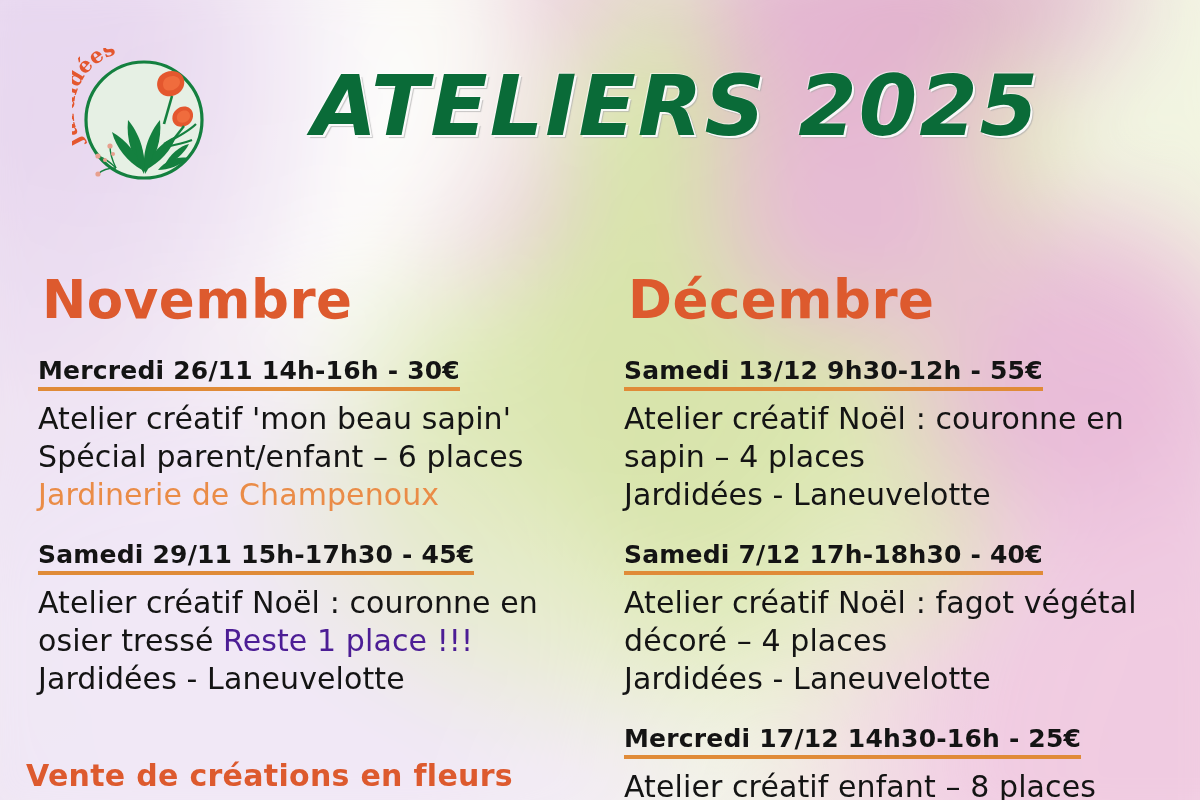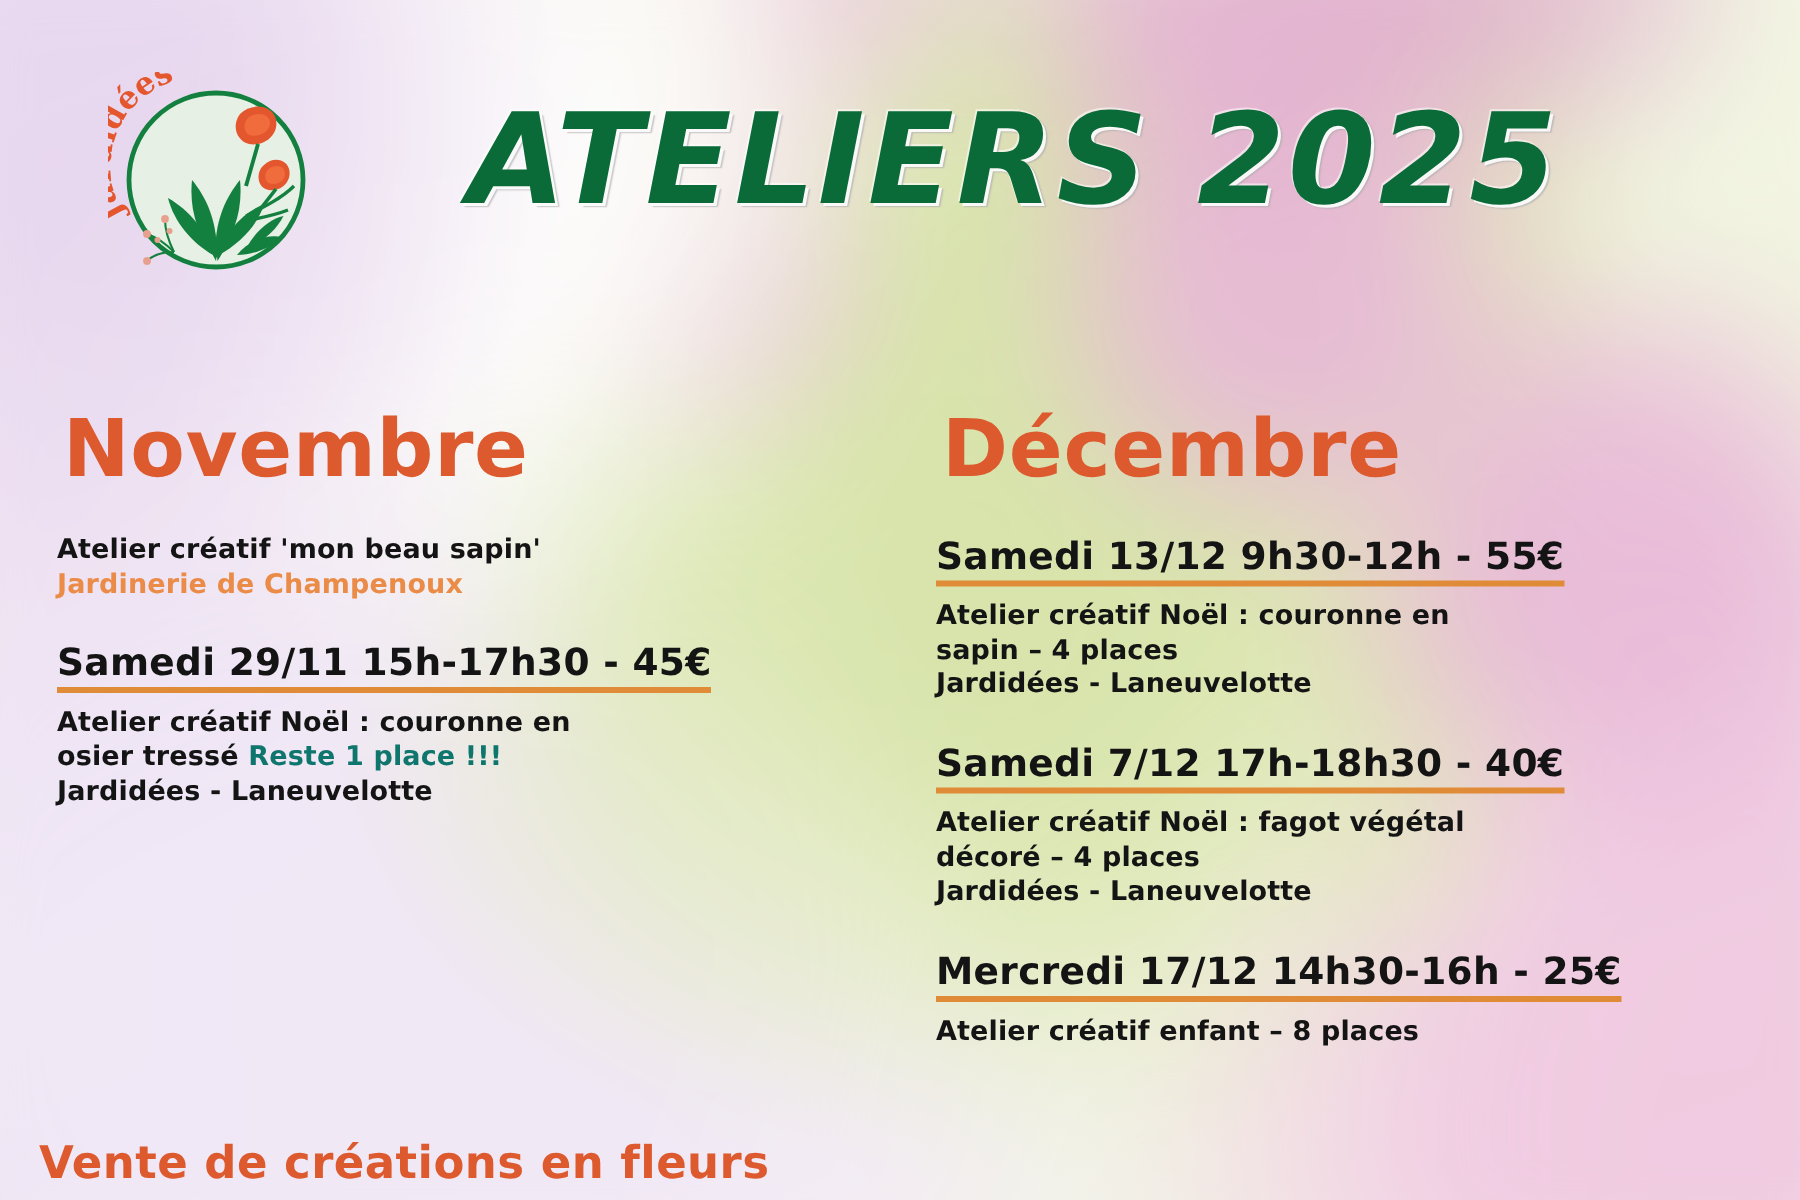--- a/index.html
+++ b/index.html
@@ -135,28 +135,28 @@
     font-weight: bold;
     color: #141414;
     white-space: nowrap;
     border-bottom: 4px solid #e08b38;
     padding-bottom: 2px;
     margin-bottom: 9px;
     letter-spacing: .2px;
   }
 
   .event-line {
-    font-size: 18px;
-    font-weight: bold;
+    font-size: 30px;
+    font-weight: normal;
     color: #141414;
     line-height: 1.27;
     letter-spacing: .1px;
   }
   .event-line.accent { color: #ea8c47; }
-  .hl { color: #0f766e; }
+  .hl { color: #4c1d95; }
 
   .footer-note {
     position: absolute;
     left: 26px;
     top: 758px;
     font-size: 30px;
     font-weight: bold;
     color: #dd5a2e;
     letter-spacing: .3px;
     white-space: nowrap;
@@ -223,21 +223,23 @@
   </div>
 
   <div class="title">ATELIERS 2025</div>
 
   <div class="columns">
 
     <div class="column left">
       <div class="month">Novembre</div>
 
       <div class="event">
+        <div class="event-head">Mercredi 26/11  14h-16h - 30€</div>
         <div class="event-line">Atelier créatif 'mon beau sapin'</div>
+        <div class="event-line">Spécial parent/enfant – 6 places</div>
         <div class="event-line accent">Jardinerie de Champenoux</div>
       </div>
 
       <div class="event">
         <div class="event-head">Samedi 29/11   15h-17h30 - 45€</div>
         <div class="event-line">Atelier créatif Noël : couronne en</div>
         <div class="event-line"><span>osier tressé </span><span class="hl">Reste 1 place !!!</span></div>
         <div class="event-line">Jardidées - Laneuvelotte</div>
       </div>
     </div>

